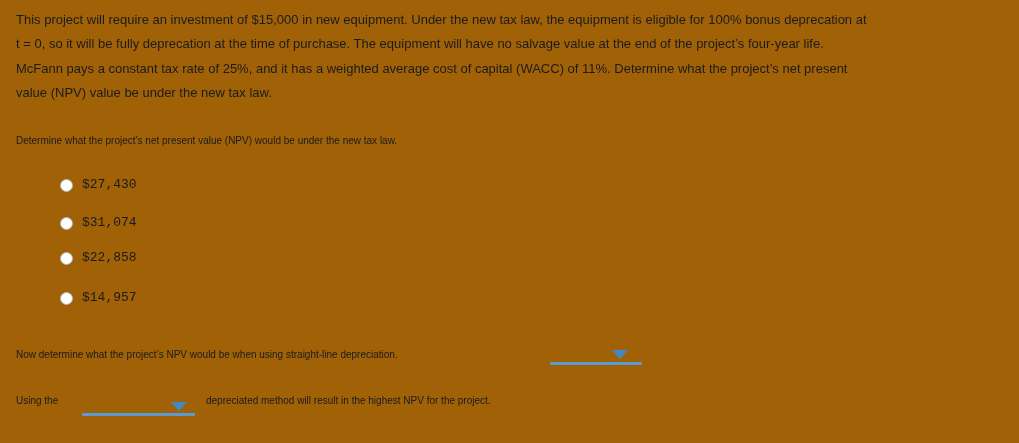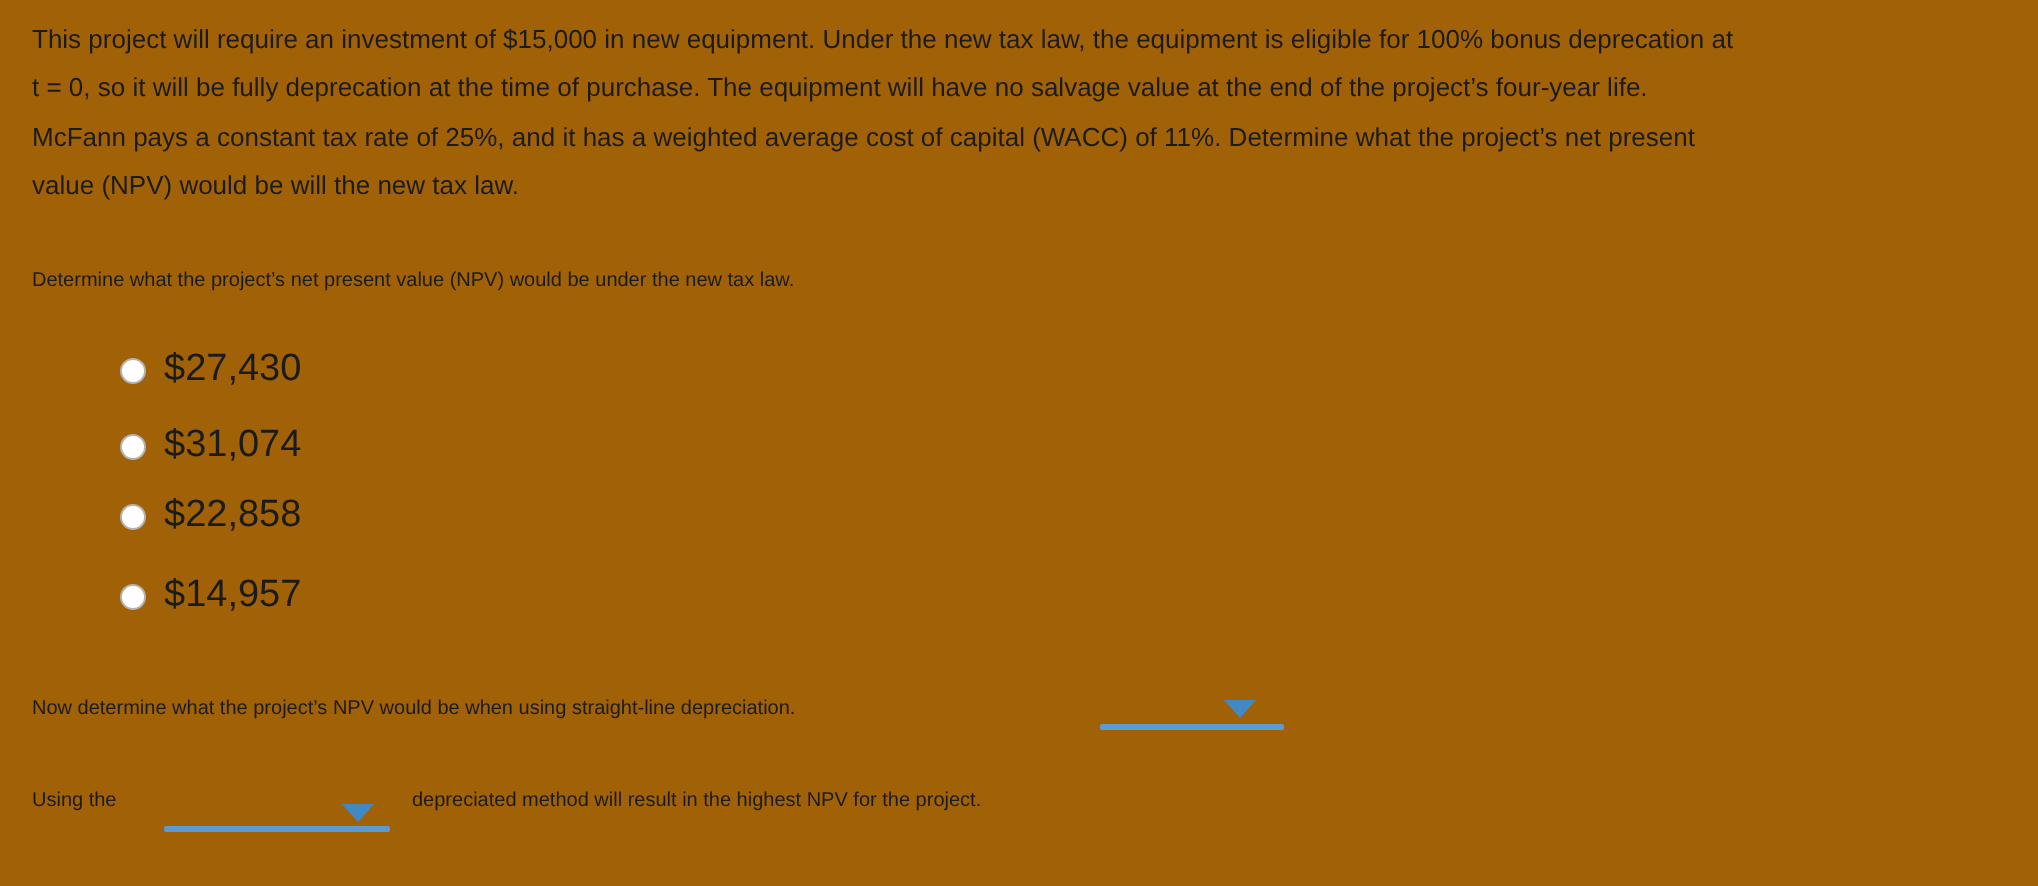--- a/index.html
+++ b/index.html
@@ -41,23 +41,24 @@
   .radio-circle {
     width: 11px;
     height: 11px;
     border: 1.5px solid #b3b3b3;
     border-radius: 50%;
     background: #ffffff;
     margin-right: 9px;
     flex: 0 0 auto;
   }
   .option-label {
-    font-size: 19px;
+    font-size: 13px;
     line-height: 18px;
     white-space: nowrap;
+    font-family: Liberation Mono, monospace;
   }
   .followup-text-1 { left: 16px; top: 346px; }
   .followup-text-2a { left: 16px; top: 392px; }
   .followup-text-2b { left: 206px; top: 392px; }
   .dropdown {
     position: absolute;
     cursor: pointer;
   }
   .dropdown-1 { left: 550px; top: 348px; width: 92px; height: 17px; }
   .dropdown-2 { left: 82px;  top: 400px; width: 113px; height: 16px; }
@@ -83,21 +84,21 @@
 </style>
 </head>
 <body>
 
 <div class="canvas">
 
   <div class="passage">
     <div class="passage-line">This project will require an investment of $15,000 in new equipment. Under the new tax law, the equipment is eligible for 100% bonus deprecation at</div>
     <div class="passage-line">t = 0, so it will be fully deprecation at the time of purchase. The equipment will have no salvage value at the end of the project’s four-year life.</div>
     <div class="passage-line">McFann pays a constant tax rate of 25%, and it has a weighted average cost of capital (WACC) of 11%. Determine what the project’s net present</div>
-    <div class="passage-line">value (NPV) would be will the new tax law.</div>
+    <div class="passage-line">value (NPV) value be under the new tax law.</div>
   </div>
 
   <div class="single-line question-prompt">Determine what the project’s net present value (NPV) would be under the new tax law.</div>
 
   <div class="option-row" style="top:175px;">
     <span class="radio-circle"></span>
     <span class="option-label">$27,430</span>
   </div>
   <div class="option-row" style="top:213px;">
     <span class="radio-circle"></span>

